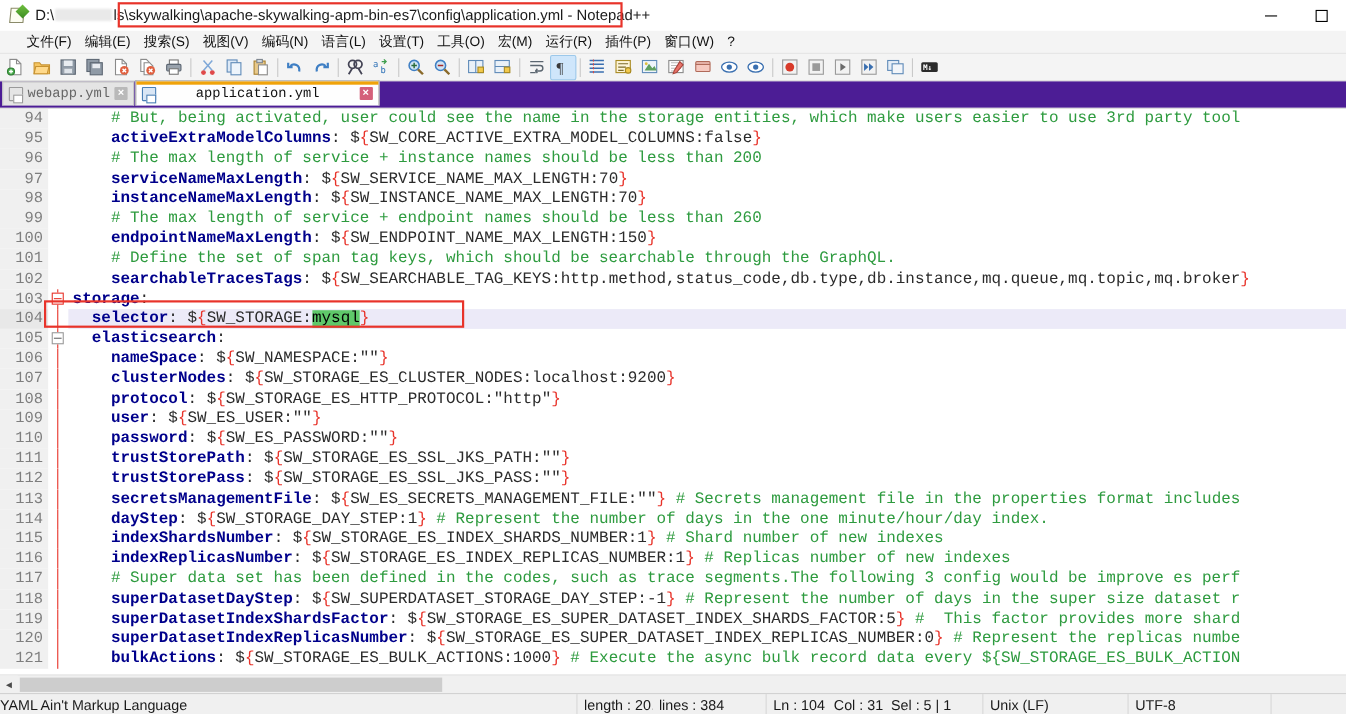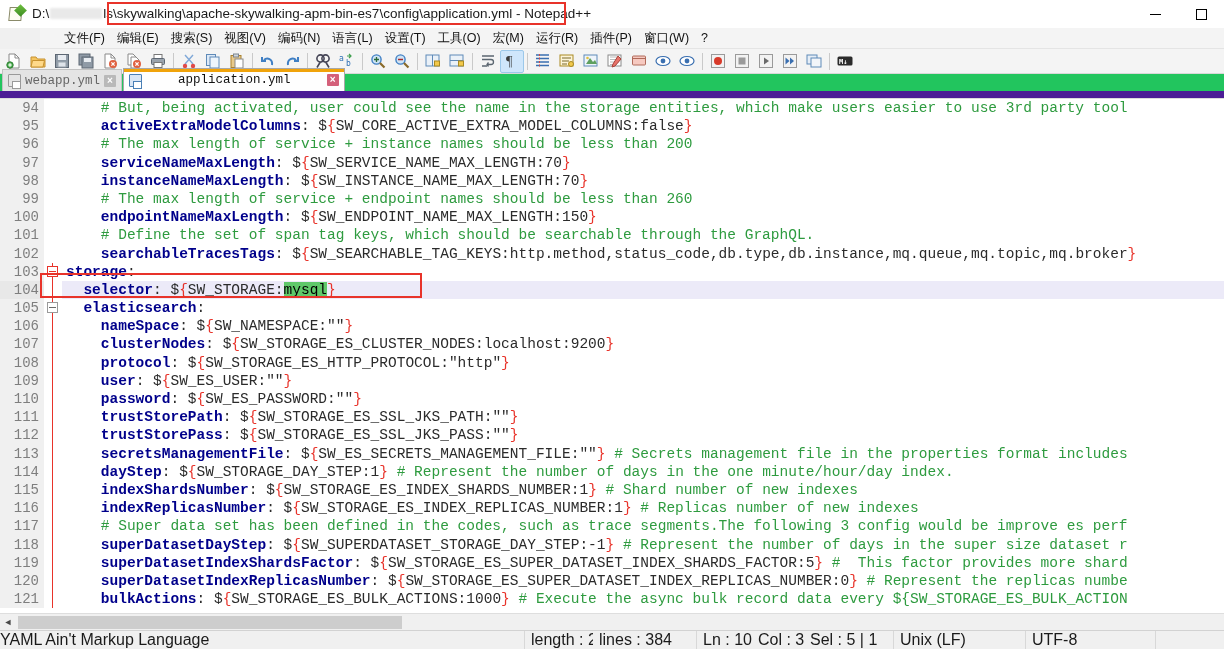--- a/index.html
+++ b/index.html
@@ -86,21 +86,20 @@
 
   
   .menubar {
     height: 21px;
     flex: 0 0 21px;
     background: #f4f4f4;
     display: flex;
     align-items: center;
     padding-left: 18px;
     border-bottom: 1px solid #e4e4e4;
-    margin-left: 40px;
   }
   .menu-item {
     font-size: 12.5px;
     color: #111;
     padding: 2px 6px 2px 6px;
     white-space: nowrap;
     line-height: 15px;
   }
 
   
@@ -122,24 +121,24 @@
   .tb-sep { width: 7px; height: 20px; position: relative; }
   .tb-sep::after {
     content:''; position:absolute; left:3px; top:2px;
     width:1px; height:17px; background:#c9c9c9;
   }
 
   
   .tabbar {
     height: 24px;
     flex: 0 0 24px;
-    background: #22c55e;
-    display: flex;
-    align-items: flex-end;
-    border-bottom: 7px solid #4c1d95;
+    background: #4c1d95;
+    display: flex;
+    align-items: center;
+    border-bottom: 3px solid #4c1d95;
     padding-left: 2px;
   }
   .tab {
     height: 22px;
     display: flex; align-items: center;
     padding: 0 5px 0 5px;
     font-family: "Liberation Mono", monospace;
     font-size: 12.5px;
     background: #e4e4e4;
     border: 1px solid #c2c2c2;
@@ -278,21 +277,21 @@
     background:#cdcdcd;
   }
 
   
   .statusbar {
     height: 19px;
     flex: 0 0 19px;
     background: #f0f0f0;
     display: flex;
     align-items: center;
-    font-size: 16px;
+    font-size: 13px;
     color: #1a1a1a;
     border-top: 1px solid #d2d2d2;
     overflow: hidden;
   }
   .sb-cell {
     height: 19px;
     display: flex; align-items: center;
     padding-left: 6px;
     border-right: 1px solid #d8d8d8;
     white-space: nowrap;

